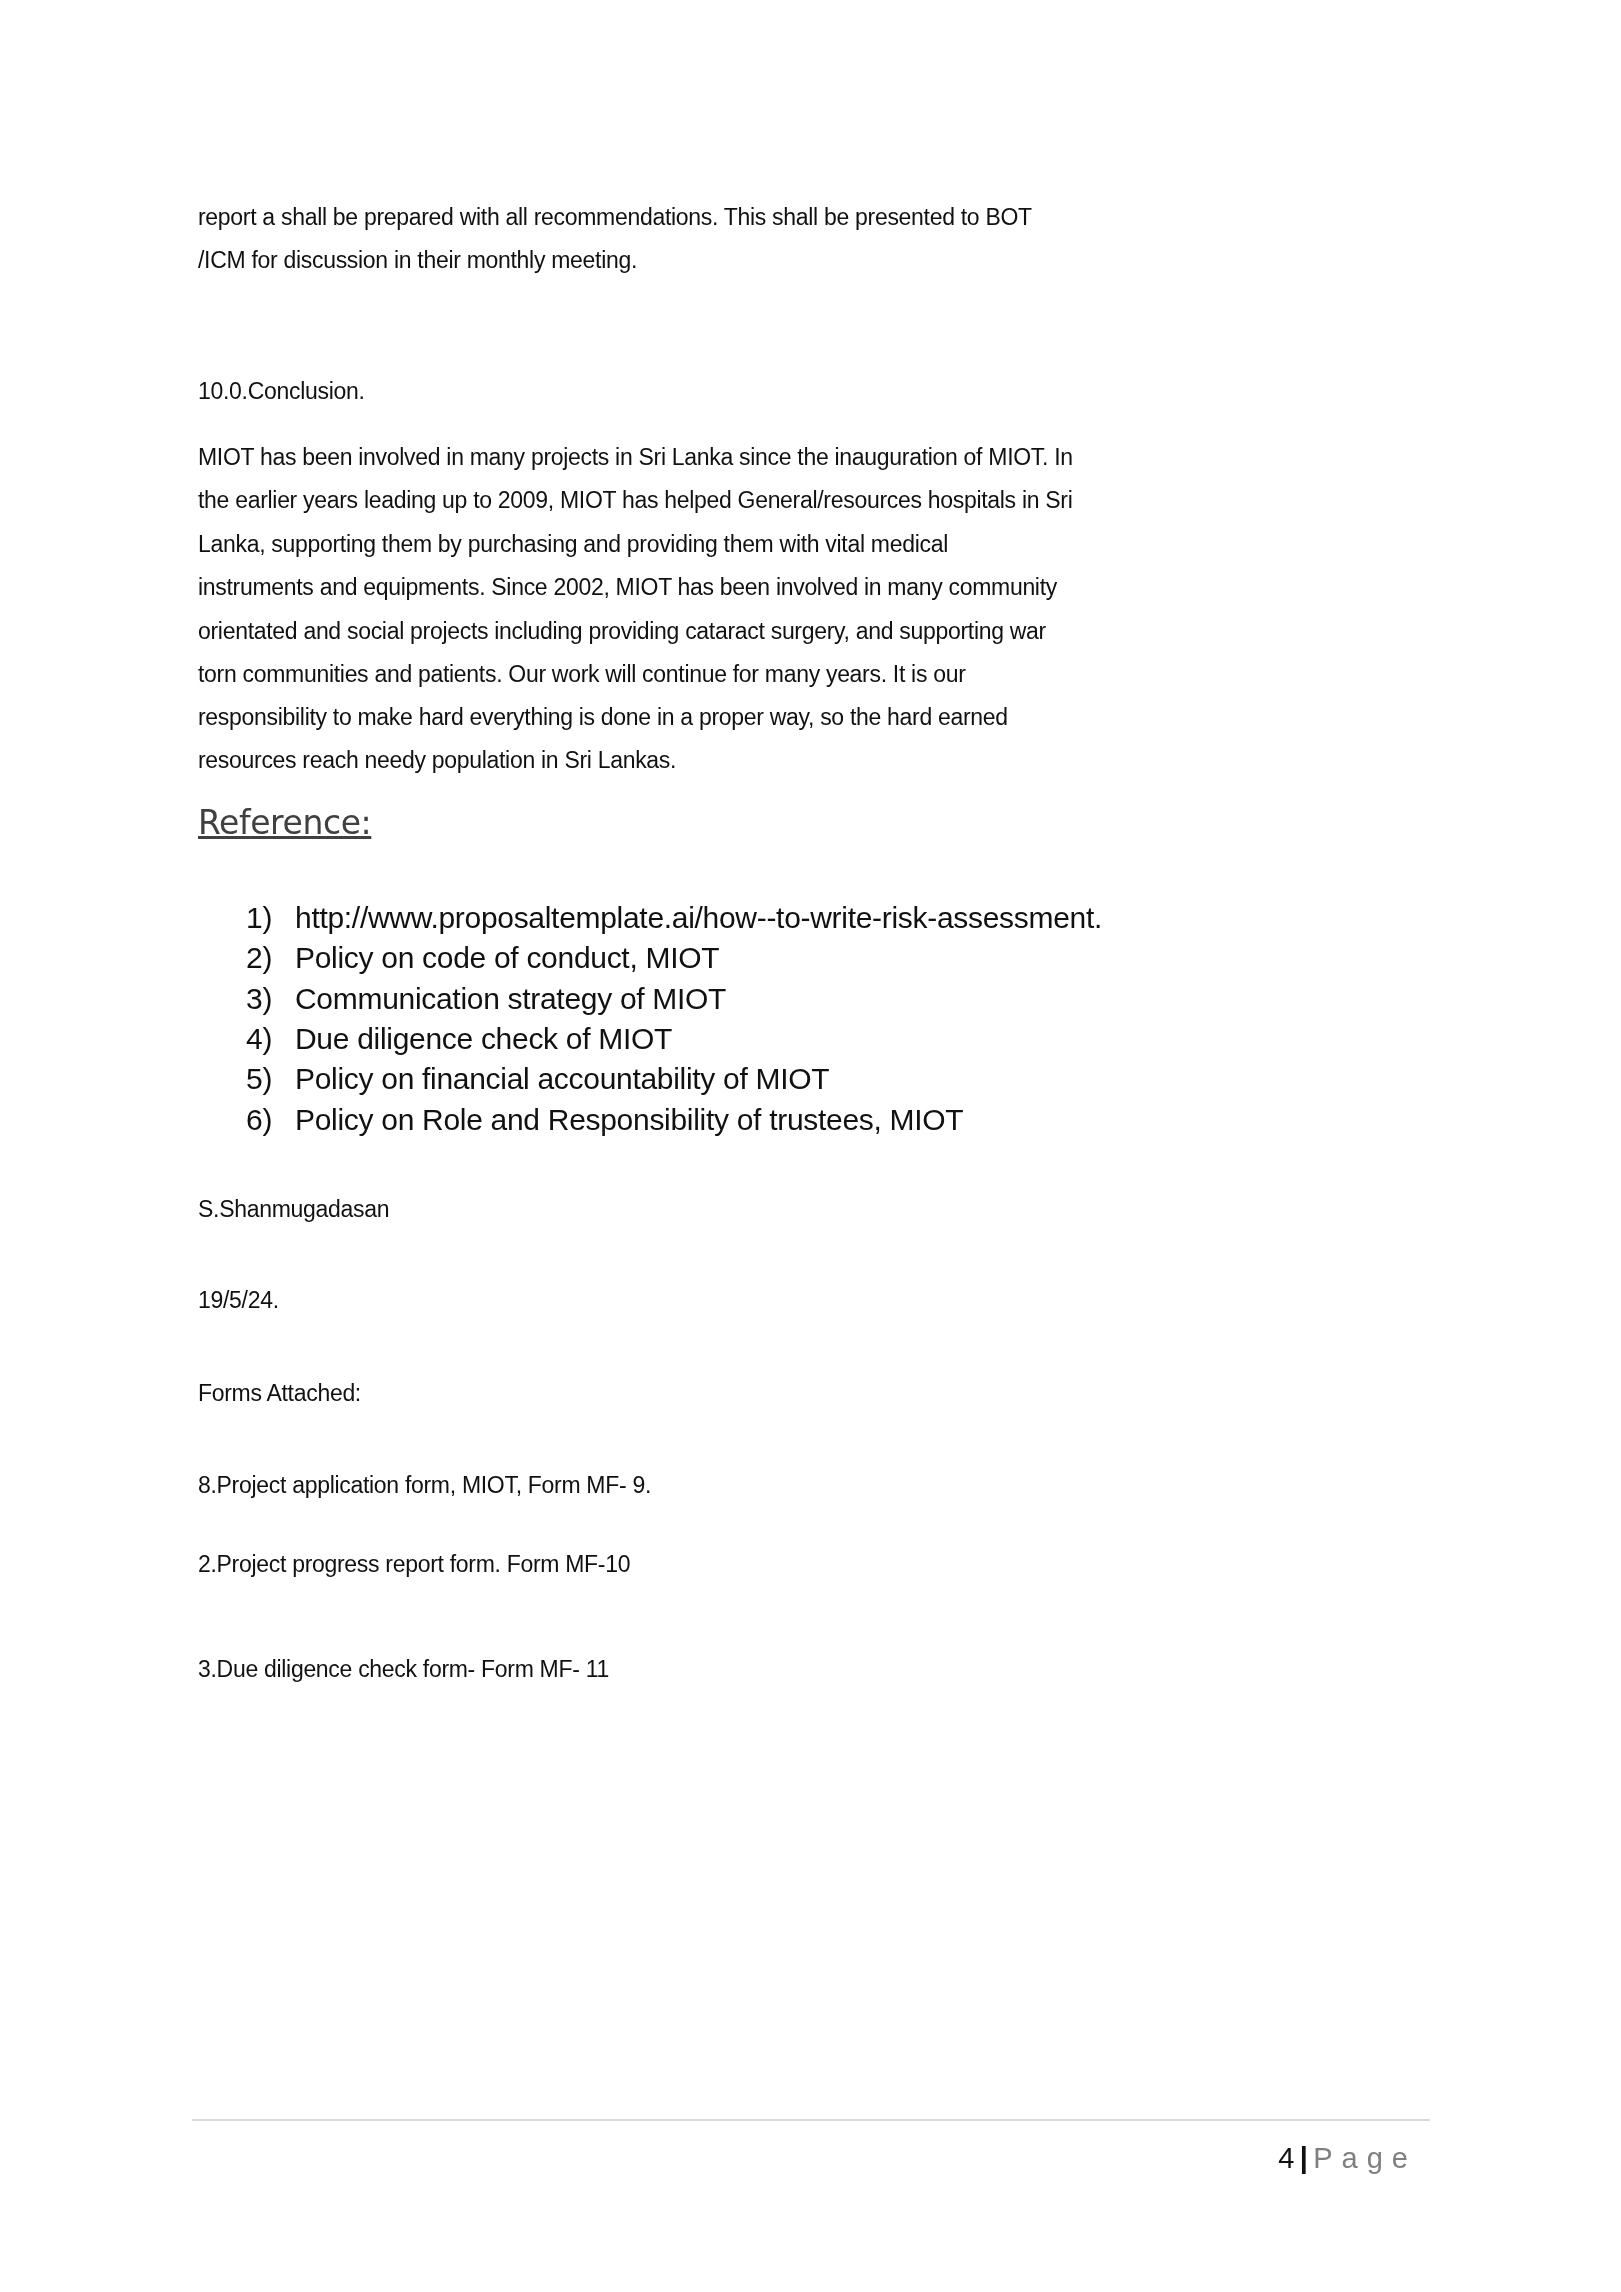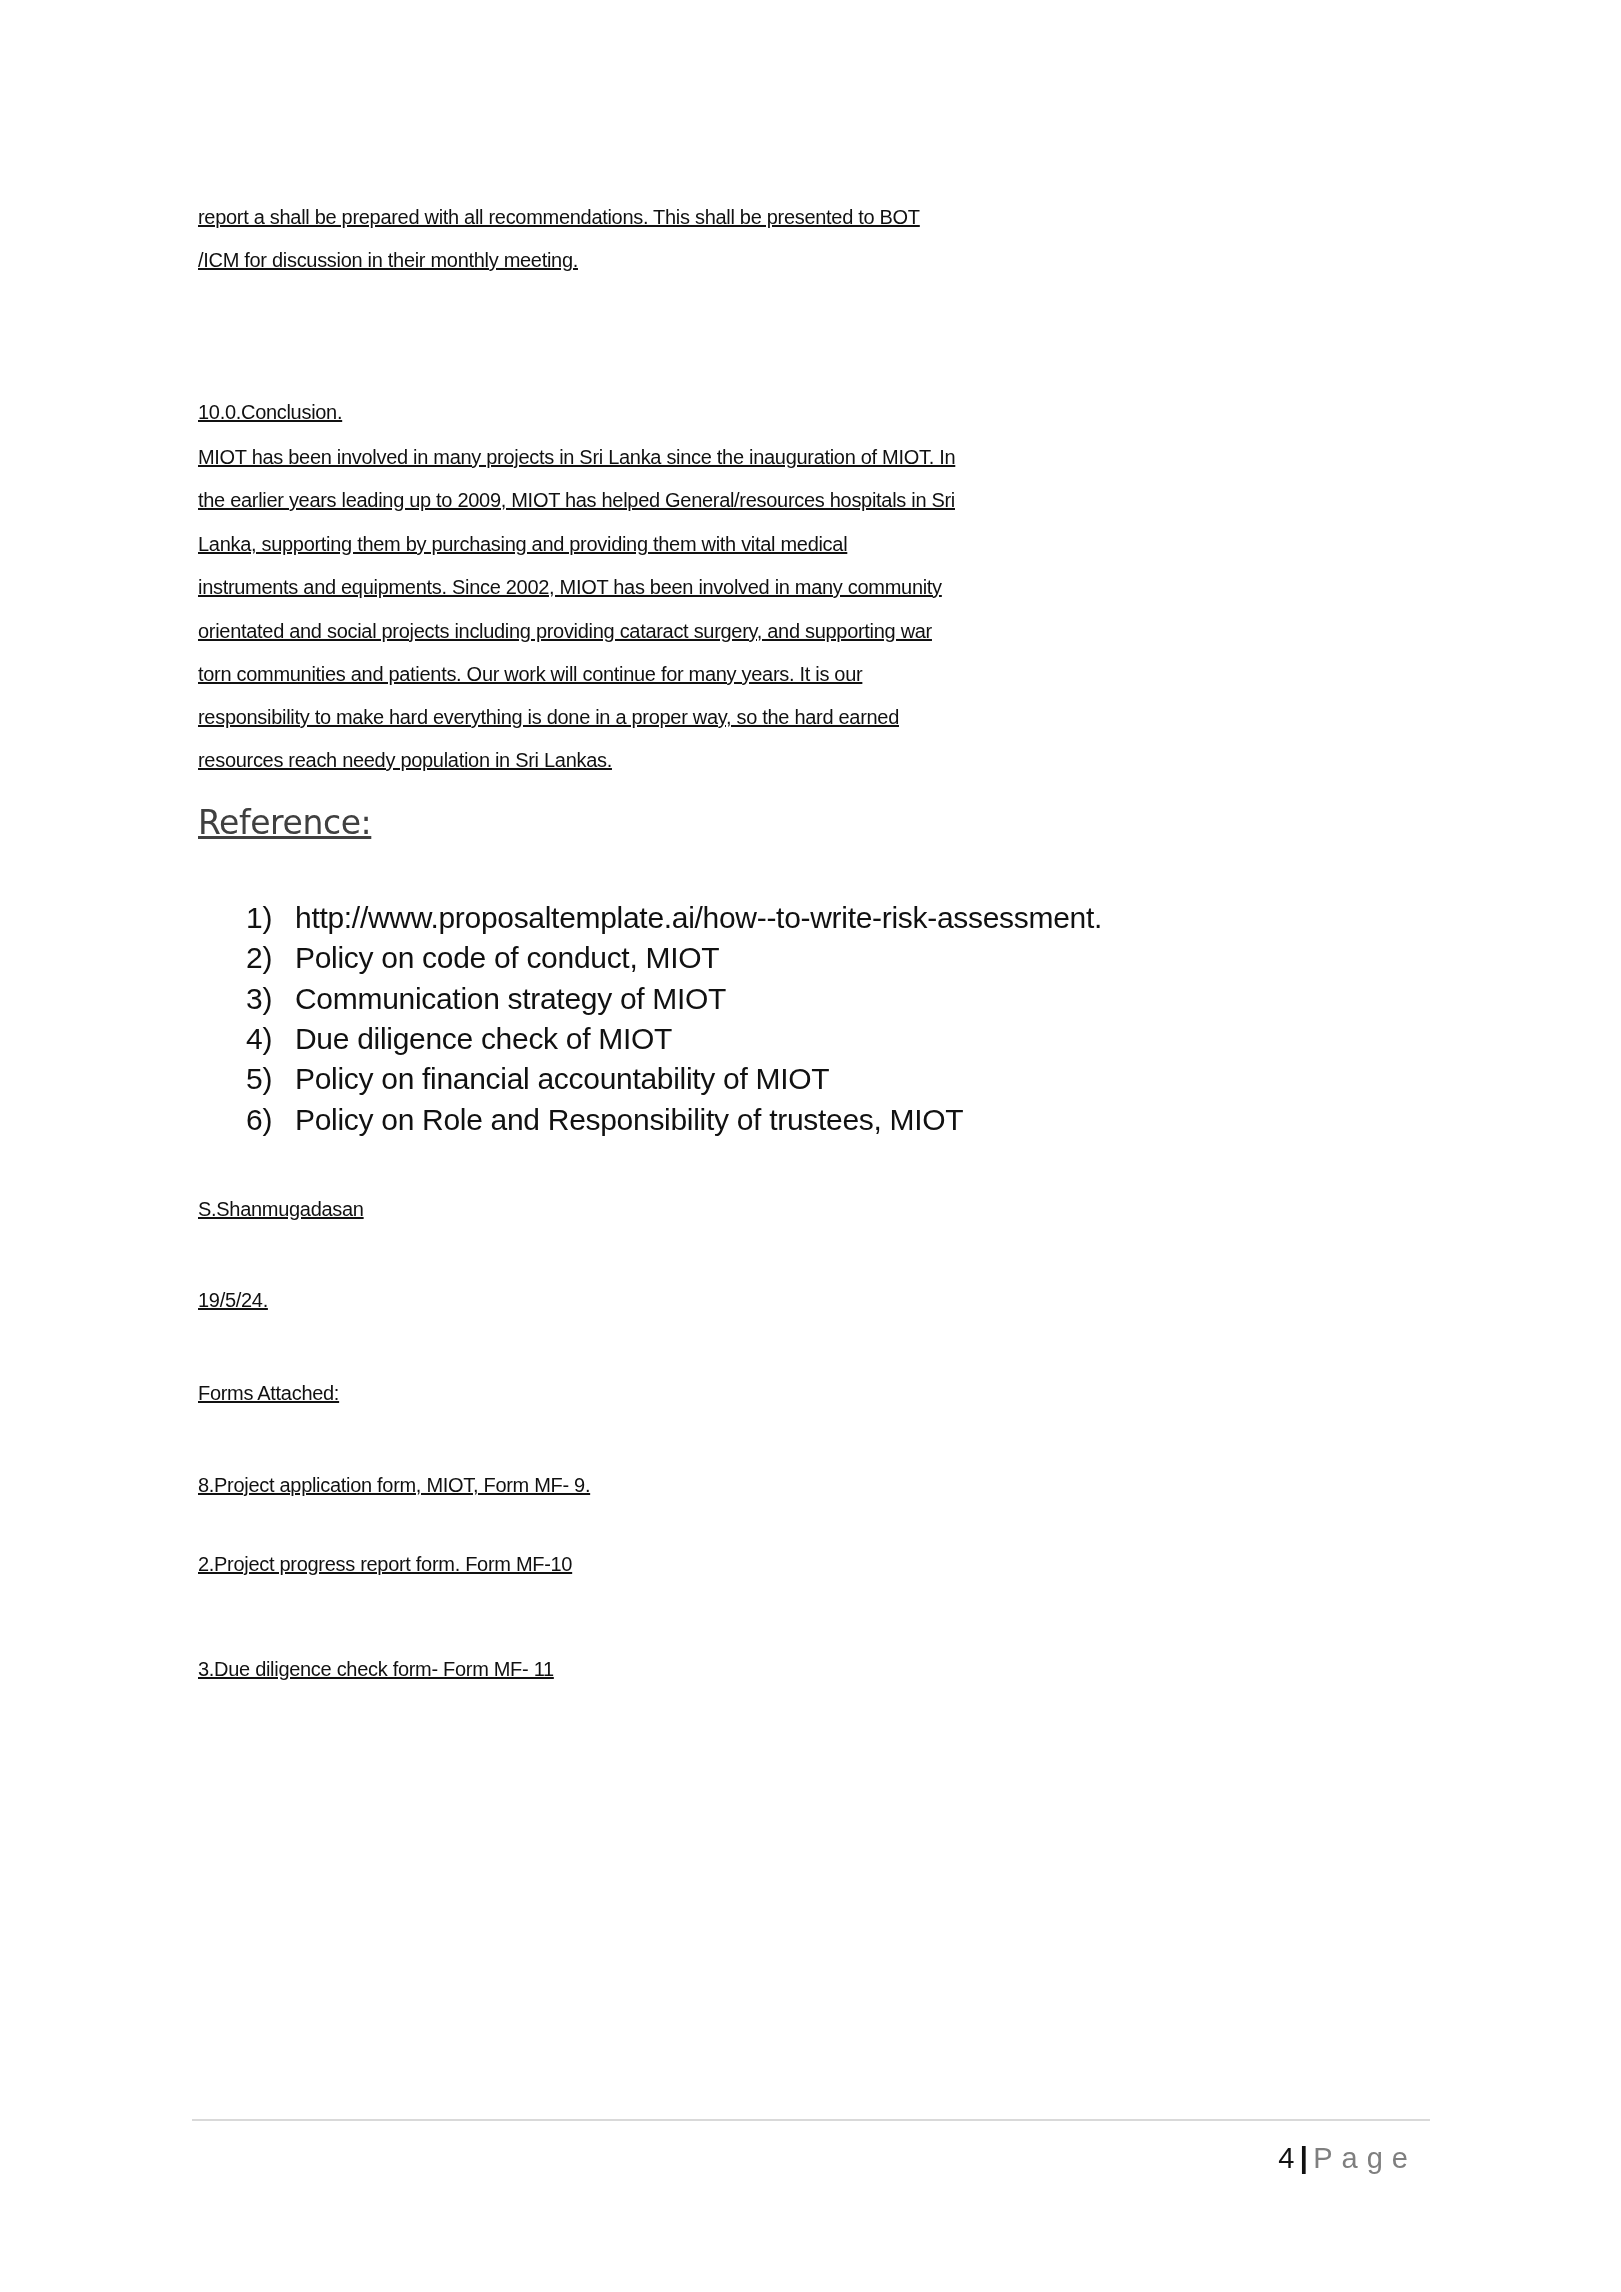--- a/index.html
+++ b/index.html
@@ -1,34 +1,34 @@
 <!DOCTYPE html>
 <html style="font-size:14.3px"><head>
 <meta charset="utf-8">
 <style>
   html, body { margin: 0; padding: 0; background: #ffffff; }
   body { width: 1621px; height: 2293px; position: relative; overflow: hidden;
          font-family: "Liberation Sans", sans-serif; color: #111111; }
-  .line { position: absolute; left: 198px; font-size: 20px; line-height: 36px; white-space: nowrap; letter-spacing: -0.3px; text-decoration: underline; }
+  .line { position: absolute; left: 198px; font-size: 23px; line-height: 36px; white-space: nowrap; letter-spacing: -0.3px; }
   .heading-ref { position: absolute; left: 198px; font-size: 33px; line-height: 39px; color: #404040; font-family: "DejaVu Sans", sans-serif; letter-spacing: -0.4px; text-decoration: underline; }
   .list-item { position: absolute; left: 246px; font-size: 30px; line-height: 36px; white-space: nowrap; letter-spacing: -0.3px; }
   .list-item .num { display: inline-block; width: 49px; }
   .footer-rule { position: absolute; left: 192px; width: 1238px; top: 2119px; height: 1.8px; background: #d9d9d9; }
   .footer { position: absolute; right: 204px; top: 2140px; font-size: 29px; line-height: 36px; white-space: nowrap; }
   .footer .pg-num { color: #111111; }
   .footer .sep { color: #111111; margin: 0 5.4px; font-weight: bold; }
   .footer .pg-word { color: #7f7f7f; letter-spacing: 9px; }
 </style>
 </head>
 <body>
 
 <div class="line" style="top:199px">report  a shall be prepared with all  recommendations. This  shall be presented to BOT</div>
 <div class="line" style="top:242px">/ICM for discussion in their monthly meeting.</div>
 
-<div class="line" style="top:394px">10.0.Conclusion.</div>
+<div class="line" style="top:373px">10.0.Conclusion.</div>
 <div>
   <div class="line" style="top:439px">MIOT has been involved in many projects in Sri Lanka since the inauguration of MIOT. In</div>
   <div class="line" style="top:482px">the earlier years leading up to 2009, MIOT has helped General/resources hospitals in Sri</div>
   <div class="line" style="top:526px">Lanka, supporting them by purchasing and providing them with vital medical</div>
   <div class="line" style="top:569px">instruments and equipments. Since 2002, MIOT has been involved in many community</div>
   <div class="line" style="top:613px">orientated and social projects including providing cataract surgery, and supporting war</div>
   <div class="line" style="top:656px">torn communities and patients. Our work will continue for many years. It is our</div>
   <div class="line" style="top:699px">responsibility to make hard everything is done in a proper way, so the hard earned</div>
   <div class="line" style="top:742px">resources reach needy population in Sri Lankas.</div>
 </div>

